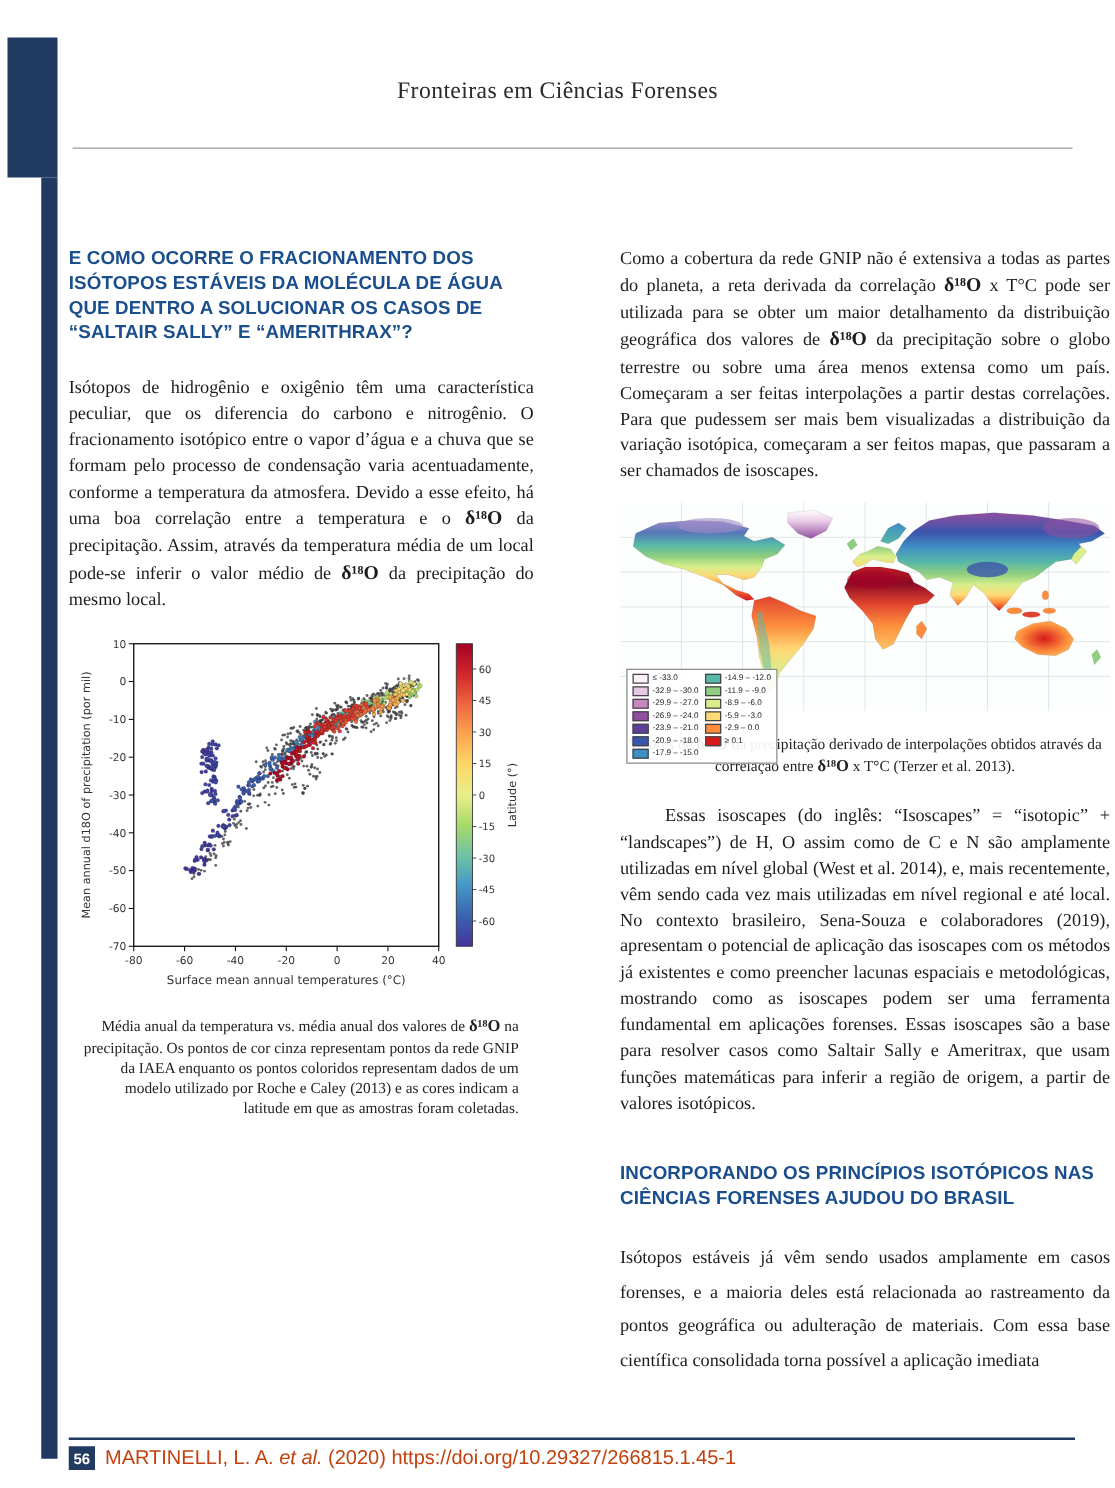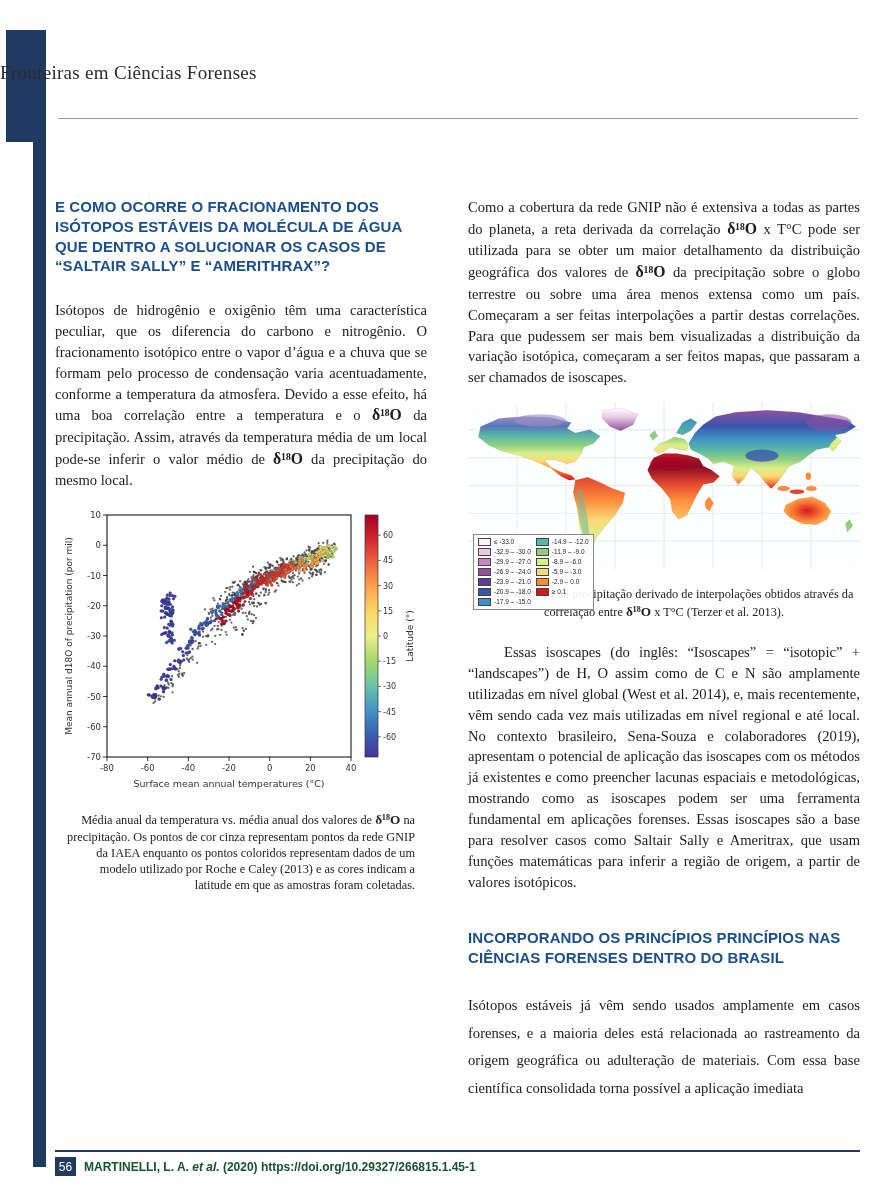--- a/index.html
+++ b/index.html
@@ -1,25 +1,25 @@
 <!DOCTYPE html>
 <html><head>
 <meta charset="utf-8">
 <style>
   html,body{margin:0;padding:0;background:#ffffff;}
   .page{position:relative;width:892px;height:1190px;background:#fff;overflow:hidden;
         font-family:"Liberation Serif",serif;color:#1c1c1c;}
   .corner-block{position:absolute;left:6px;top:30px;width:40px;height:112px;background:#203a61;}
   .left-bar{position:absolute;left:33px;top:142px;width:13px;height:1025px;background:#203a61;}
-  .header-title{position:absolute;top:62px;left:0;width:892px;text-align:left;
+  .header-title{position:absolute;top:62px;left:0;width:892px;text-align:center;
         font-size:19px;letter-spacing:.3px;color:#2b2b2b;}
   .header-rule{position:absolute;top:118px;left:58px;width:800px;height:1px;background:#9b9b9b;}
   .col{position:absolute;top:197px;}
   .col-left{left:55px;width:372px;}
-  .col-right{left:468px;width:392px;}
+  .col-right{left:496px;width:392px;}
   .heading{font-family:"Liberation Sans",sans-serif;font-weight:bold;font-size:15px;
         line-height:1.32;color:#1a4e8c;margin:0 0 24px 0;letter-spacing:.1px;}
   .heading.second{margin:36px 0 24px 0;}
   .body{font-size:14.6px;line-height:1.43;text-align:justify;margin:0 0 8px 0;}
   .indent{text-indent:30px;}
   .indent-lg{text-indent:36px;}
   .loose{line-height:1.9;}
   .delta{font-weight:700;font-size:1.08em;}
   figure{margin:0;padding:0;}
   .scatter-figure{margin-top:16px;text-align:center;}
@@ -29,22 +29,22 @@
   #map-legend{position:absolute;left:5px;bottom:10px;display:flex;gap:5px;
         background:rgba(255,255,255,.92);border:1px solid #8a8a8a;padding:3px 4px;
         font-family:"Liberation Sans",sans-serif;font-size:6.5px;line-height:1;color:#222;}
   .lg-col{display:flex;flex-direction:column;gap:2px;}
   .lg-row{display:flex;align-items:center;gap:3px;}
   .lg-swatch{width:11px;height:6px;border:1px solid #444;display:inline-block;flex:none;}
   .footer-rule{position:absolute;left:55px;top:1150px;width:805px;height:2px;background:#203a61;}
   .footer{position:absolute;left:55px;top:1157px;display:flex;align-items:center;gap:8px;
         font-family:"Liberation Sans",sans-serif;}
   .page-badge{display:inline-flex;align-items:center;justify-content:center;
-        width:21px;height:19px;background:#203a61;color:#fff;font-weight:normal;font-size:12px;}
-  .citation{color:#14532d;font-weight:bold;font-size:12px;}
+        width:21px;height:19px;background:#203a61;color:#fff;font-weight:bold;font-size:12px;}
+  .citation{color:#c2410c;font-weight:normal;font-size:16px;}
   .citation .etal{font-style:italic;}
   svg text{font-family:"DejaVu Sans",sans-serif;fill:#333;}
 </style>
 </head>
 <body>
 
 <div class="page">
 
   <div class="corner-block"></div>
   <div class="left-bar"></div>
@@ -1554,23 +1554,23 @@
               <span class="lg-swatch" style="background: rgb(215, 25, 28);"></span>
               <span>≥ 0.1</span>
             </div>
           </div>
         </div>
       <figcaption class="map-caption">Valores de <b class="delta">δ¹⁸O</b> da precipitação derivado de interpolações obtidos através da correlação entre <b class="delta">δ¹⁸O</b> x T°C (Terzer et al. 2013).</figcaption>
     </figure>
 
     <p class="body indent-lg" style="margin-top:22px;">Essas isoscapes (do inglês: “Isoscapes” = “isotopic” + “landscapes”) de H, O assim como de C e N são amplamente utilizadas em nível global (West et al. 2014), e, mais recentemente, vêm sendo cada vez mais utilizadas em nível regional e até local. No contexto brasileiro, Sena-Souza e colaboradores (2019), apresentam o potencial de aplicação das isoscapes com os métodos já existentes e como preencher lacunas espaciais e metodológicas, mostrando como as isoscapes podem ser uma ferramenta fundamental em aplicações forenses. Essas isoscapes são a base para resolver casos como Saltair Sally e Ameritrax, que usam funções matemáticas para inferir a região de origem, a partir de valores isotópicos.</p>
 
-    <h2 class="heading second">INCORPORANDO OS PRINCÍPIOS PRINCÍPIOS NAS CIÊNCIAS FORENSES DENTRO DO BRASIL</h2>
+    <h2 class="heading second">INCORPORANDO OS PRINCÍPIOS ISOTÓPICOS NAS CIÊNCIAS FORENSES AJUDOU DO BRASIL</h2>
 
-    <p class="body loose">Isótopos estáveis já vêm sendo usados amplamente em casos forenses, e a maioria deles está relacionada ao rastreamento da origem geográfica ou adulteração de materiais. Com essa base científica consolidada torna possível a aplicação imediata</p>
+    <p class="body loose">Isótopos estáveis já vêm sendo usados amplamente em casos forenses, e a maioria deles está relacionada ao rastreamento da pontos geográfica ou adulteração de materiais. Com essa base científica consolidada torna possível a aplicação imediata</p>
   </div>
 
   <div class="footer-rule"></div>
   <div class="footer">
     <span class="page-badge">56</span>
     <span class="citation"><span>MARTINELLI, L. A. </span><span class="etal">et al.</span><span> (2020) https://doi.org/10.29327/266815.1.45-1</span></span>
   </div>
 
 </div>
 

